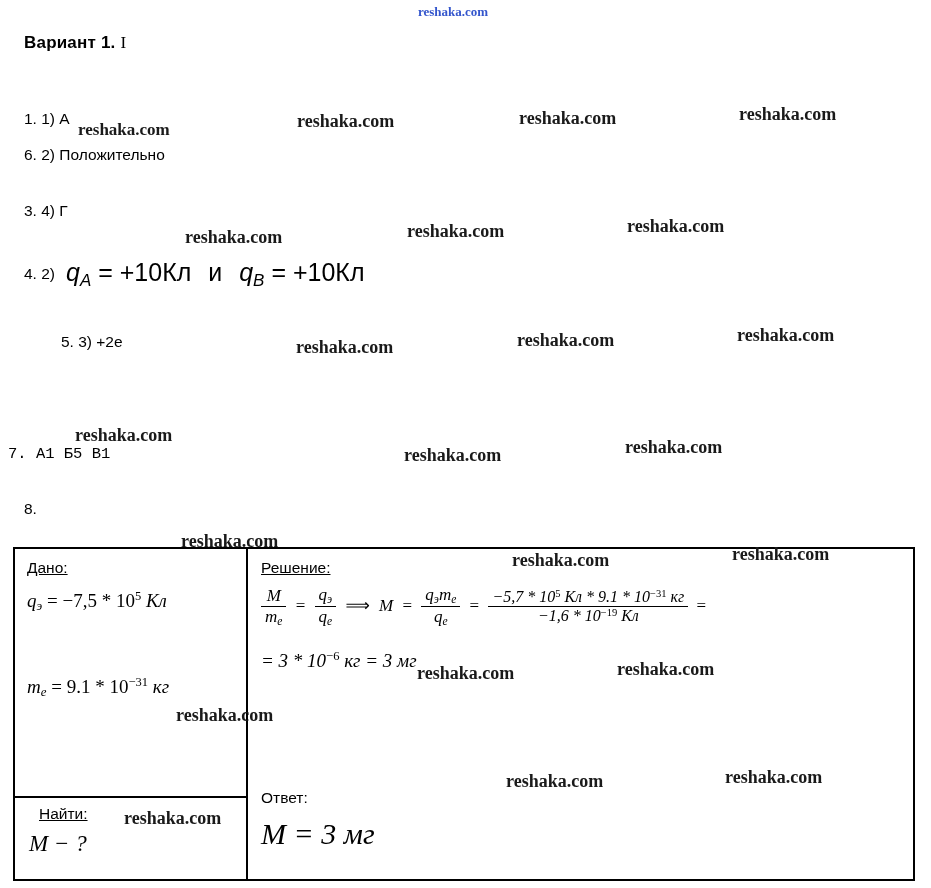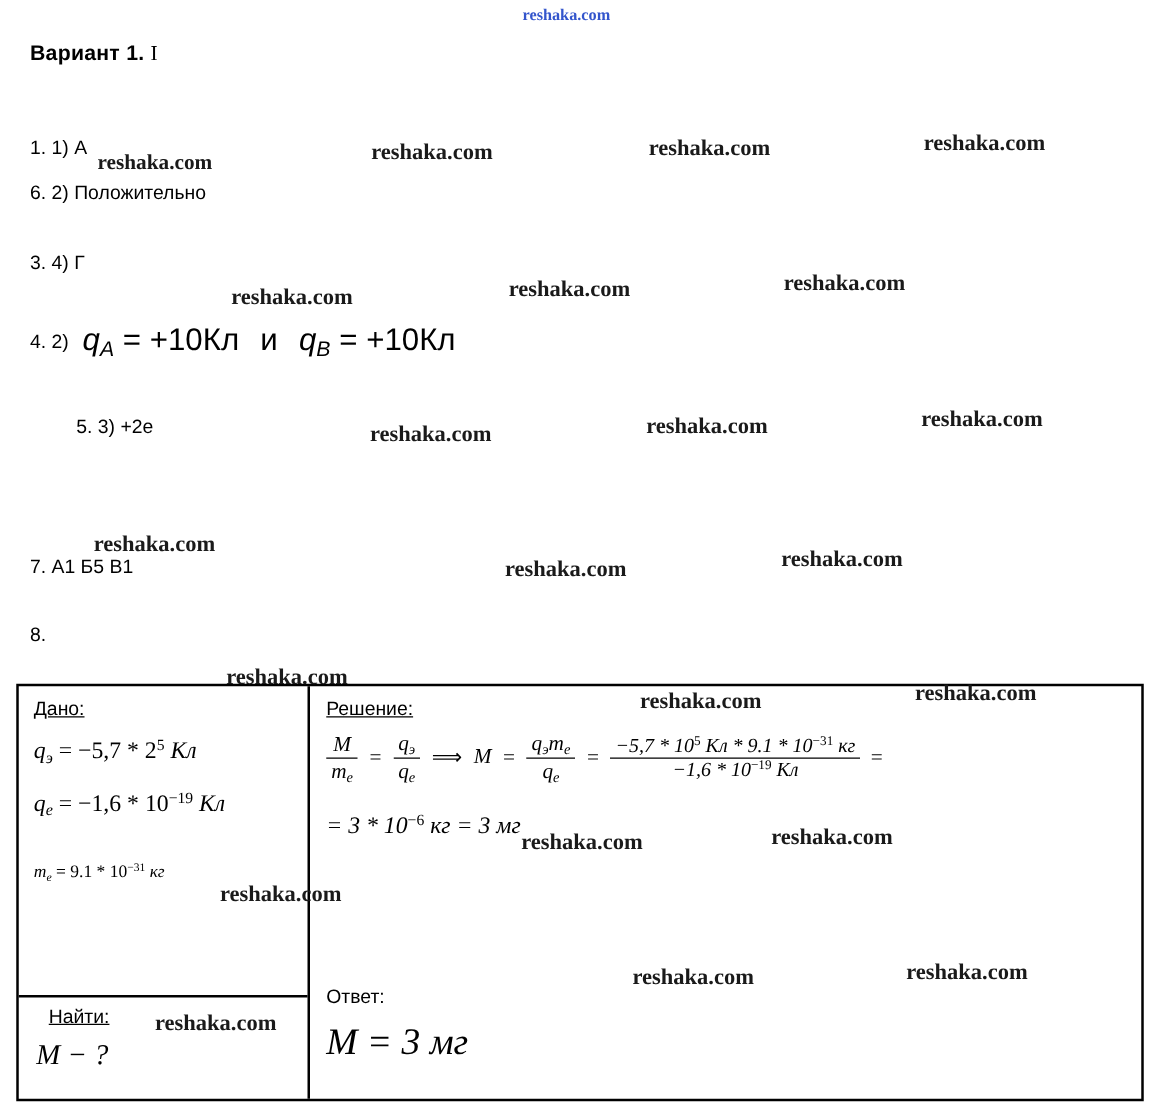--- a/index.html
+++ b/index.html
@@ -160,44 +160,41 @@
   <div class="variant-title">
     <span>Вариант 1.</span>
     <span class="thin">I</span>
   </div>
 
   <div class="ans" style="left:24px; top:86px;margin-top:24px;">1. 1) А</div>
   <div class="ans" style="left:24px; top:146px;">6. 2) Положительно</div>
   <div class="ans" style="left:24px; top:202px;">3. 4) Г</div>
   <div class="ans" style="left:24px; top:265px;">4. 2)</div>
   <div class="ans" style="left:32px; top:333px;margin-left:29px;">5. 3) +2е</div>
-  <div class="ans" style="left:24px; top:445px;">7. А1 Б5 В1</div>
+  <div class="ans" style="left:8px; top:445px;font-family:Liberation Mono, monospace;">7. А1 Б5 В1</div>
   <div class="ans" style="left:24px; top:500px;">8.</div>
 
   <div class="formula4 math">
     <span>q</span><span class="sub">A</span><span class="op"> = +10Кл</span>
     <span class="op" style="padding:0 10px;">и</span>
     <span>q</span><span class="sub">B</span><span class="op"> = +10Кл</span>
   </div>
 
   <div class="tbl">
     <div class="vline"></div>
     <div class="hline-left"></div>
 
     <div class="cell-label" style="left:12px; top:10px;">Дано:</div>
 
     <div class="inline-math" style="left:12px; top:40px; font-size:19px;">
-      <span>q</span><span class="sub">э</span><span style="font-style:normal;"> = −5,7 * 2</span><span class="sup">5</span><span style="font-style:italic;"> Кл</span>
-    </div>
-
-    <div class="inline-math" style="left:12px; top:82px; font-size:19px;">
-      <span>q</span><span class="sub">e</span><span style="font-style:normal;"> = −1,6 * 10</span><span class="sup">−19</span><span style="font-style:italic;"> Кл</span>
-    </div>
-
-    <div class="inline-math" style="left:12px; top:140px; font-size:14px;">
+      <span>q</span><span class="sub">э</span><span style="font-style:normal;"> = −7,5 * 10</span><span class="sup">5</span><span style="font-style:italic;"> Кл</span>
+    </div>
+
+
+    <div class="inline-math" style="left:12px; top:126px; font-size:19px;">
       <span>m</span><span class="sub">e</span><span style="font-style:normal;"> = 9.1 * 10</span><span class="sup">−31</span><span style="font-style:italic;"> кг</span>
     </div>
 
     <div class="cell-label" style="left:24px; top:256px;">Найти:</div>
     <div class="inline-math" style="left:14px; top:282px; font-size:23px;">M − ?</div>
 
     <div class="cell-label" style="left:246px; top:10px;">Решение:</div>
 
     <div class="inline-math" style="left:246px; top:36px; font-size:17px;">
       <span class="frac">

